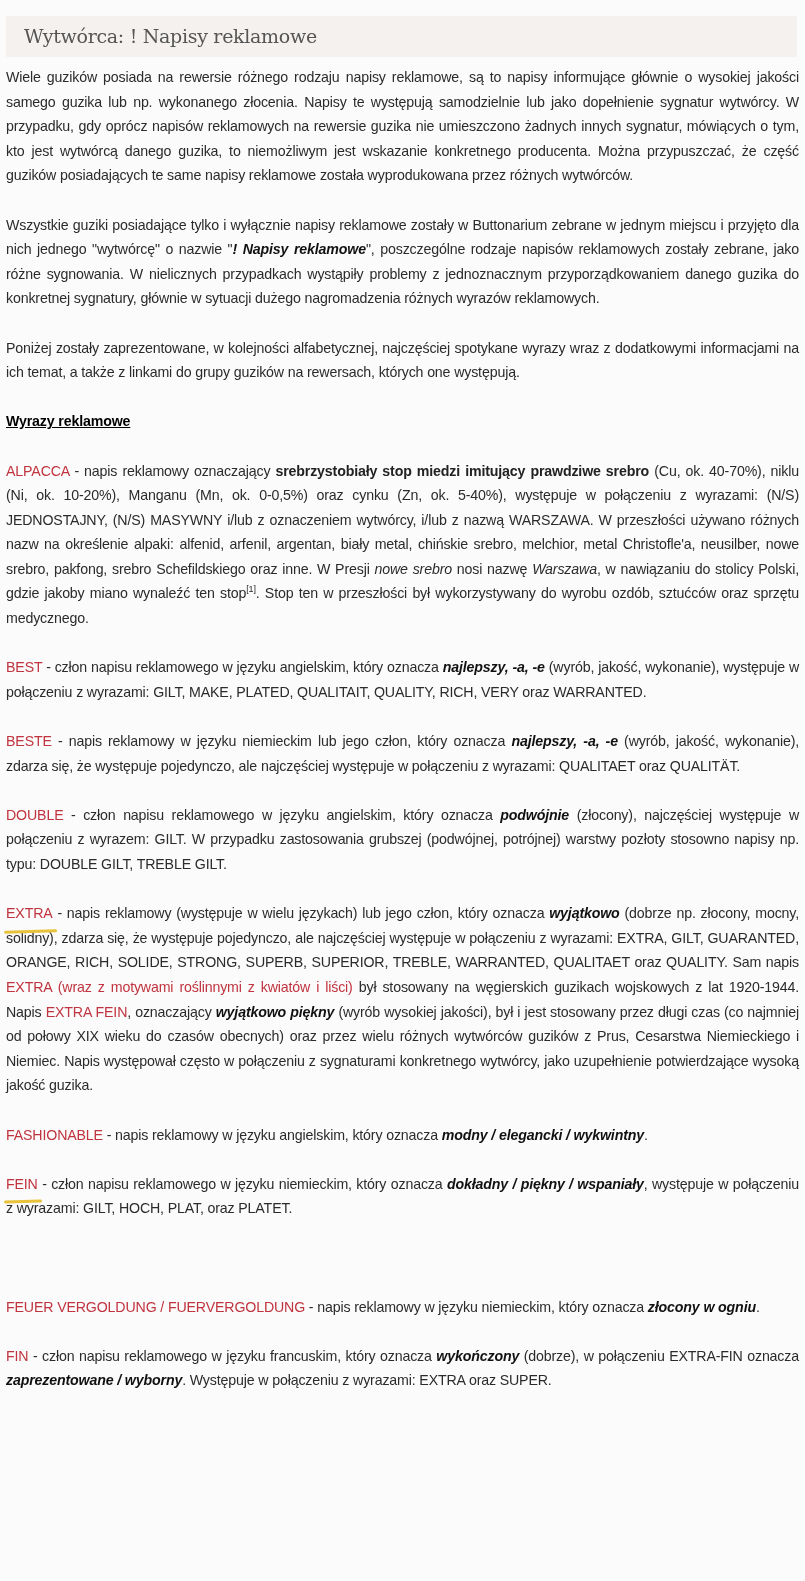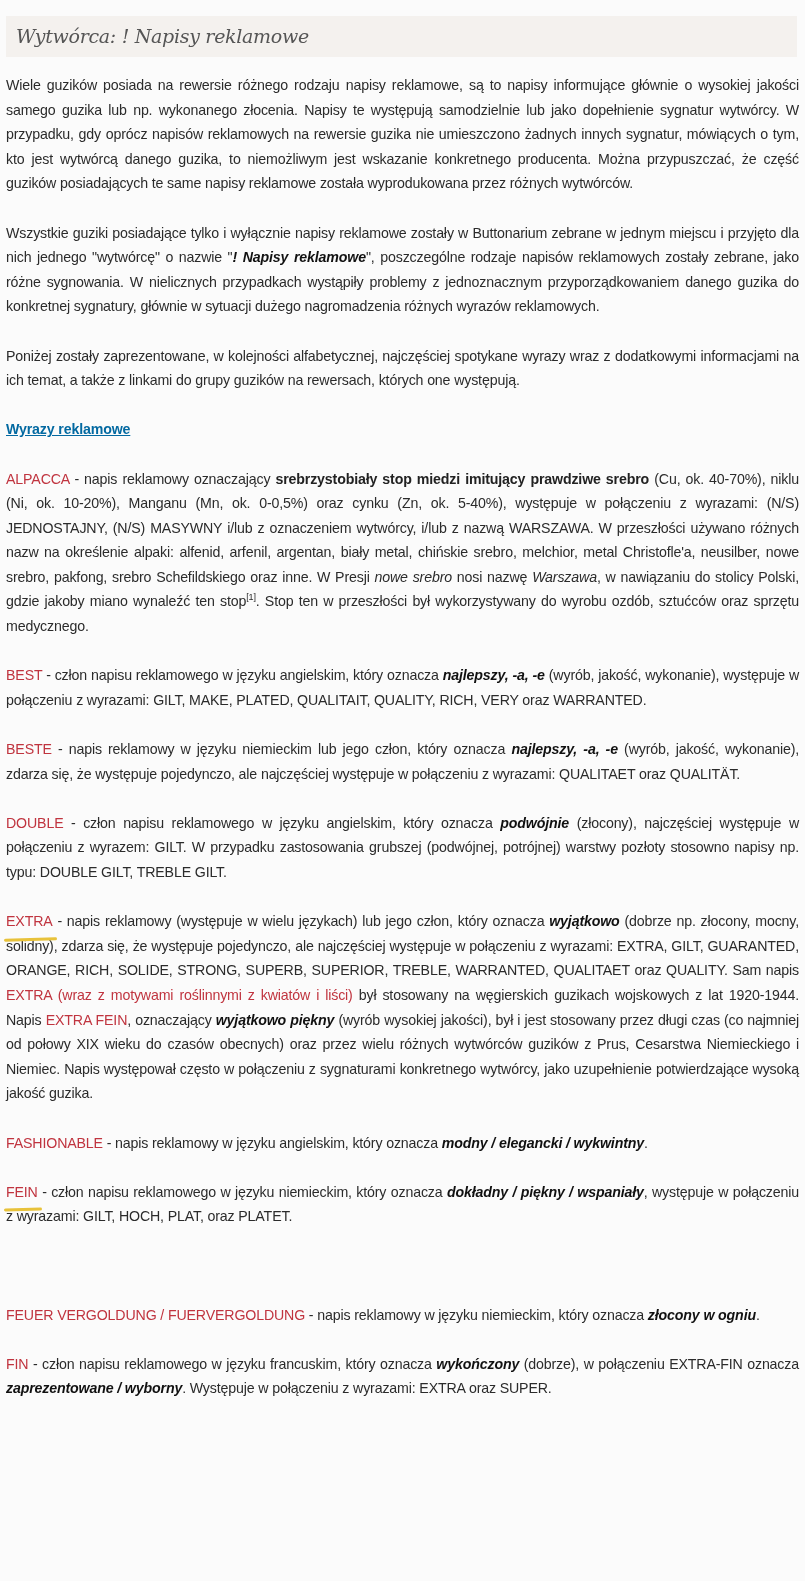--- a/index.html
+++ b/index.html
@@ -15,39 +15,38 @@
   .page { padding: 16px 6px 0 6px; }
   .header-bar {
     background: #f4f1ee;
     height: 41px;
     margin: 0 2px 0 0;
     display: flex;
     align-items: center;
     padding-left: 6px;
   }
   .header-bar h1 {
-    margin: 4px;
+    margin: 12px;
     font-family: "DejaVu Serif", serif;
     font-weight: normal;
     font-size: 19px;
     color: #555;
     letter-spacing: -0.3px;
-    font-style: italic;
   }
   p {
     margin: 0;
     text-align: justify;
     letter-spacing: -0.15px;
   }
-  .intro1 { margin-top: 16px; }
+  .intro1 { margin-top: 8px; }
   .gap { height: 24.6px; }
   .section-title {
     font-weight: bold;
     text-decoration: underline;
-    color: #0369a1;
+    color: #000000;
   }
   .term { color: #c0343f; }
   .bi { font-weight: bold; font-style: italic; color: #111; }
   .b { font-weight: bold; color: #222; margin-top: 28px; }
   .i { font-style: italic; margin-top: 16px; }
   .red { color: #c0343f; }
   sup { font-size: 9px; line-height: 0; }
   .hl { position: relative; display: inline-block; }
   .hl::after {
     content: "";

